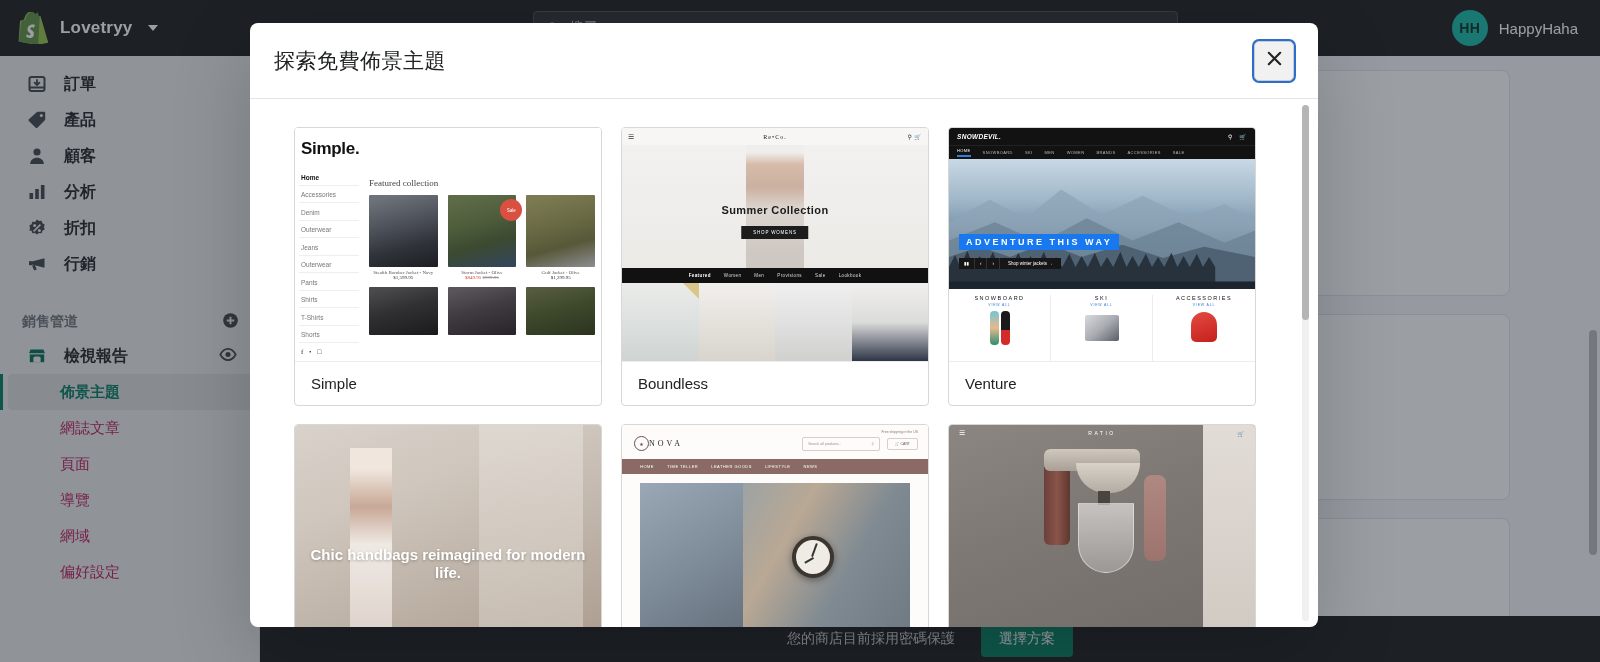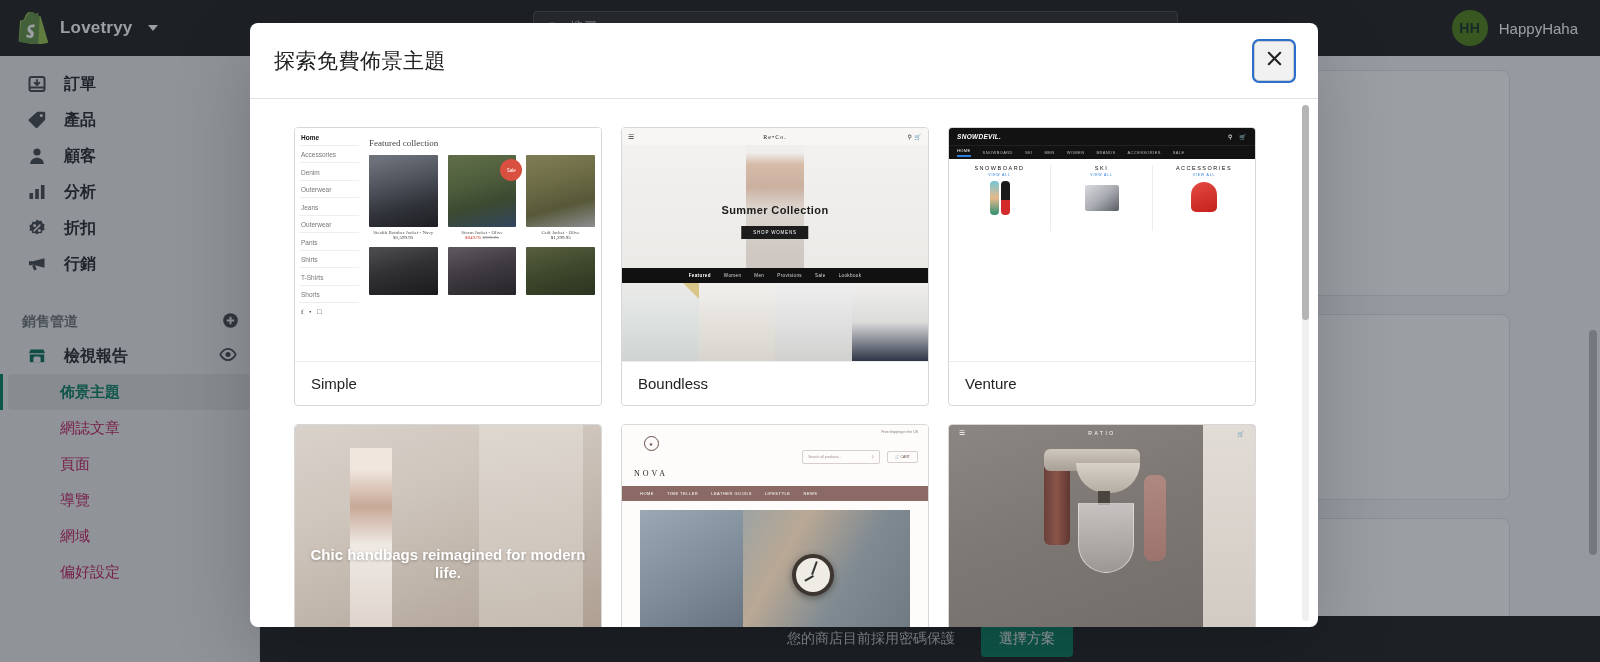--- a/index.html
+++ b/index.html
@@ -38,21 +38,21 @@
   .searchbox {
     width: 645px; height: 34px; background: #2b2b2b;
     border: 1px solid #4a4a4a; border-radius: 4px;
     display: flex; align-items: center; gap: 9px; padding: 0 12px;
   }
   .searchbox .ph { color: #b5b5b5; font-size: 14px; }
   .topbar-right {
     display: flex; align-items: center; gap: 11px; padding-right: 22px;
   }
   .avatar {
-    width: 36px; height: 36px; border-radius: 50%; background: #4d7c0f;
+    width: 36px; height: 36px; border-radius: 50%; background: #14b8a6;
     color: #0b2b1c; font-size: 14px; font-weight: bold;
     display: flex; align-items: center; justify-content: center;
     letter-spacing: .3px;
   }
   .username { color: #fff; font-size: 15px; }
 
   
   .sidebar {
     position: absolute; top: 56px; left: 0; width: 260px; bottom: 0;
     background: #ebebeb; border-right: 1px solid #dcdcdc;
@@ -279,21 +279,21 @@
     text-align:center; color:#fff; font-size:15px; font-weight:bold;
     line-height:1.18; font-family:"Liberation Sans",sans-serif;
     text-shadow:0 1px 3px rgba(0,0,0,.28); }
 
   
   .nv-wrap { height:100%; display:flex; flex-direction:column; background:#fdfcfb; }
   .nv-ship { text-align:right; font-size:3.5px; color:#8a7a76; padding:5px 10px 0 0;
     font-family:"Liberation Sans",sans-serif; }
   .nv-head { display:flex; align-items:center; justify-content:space-between;
     padding:2px 10px 8px 12px; }
-  .nv-brand { display:flex; align-items:center; gap:18px;flex-direction:column; }
+  .nv-brand { display:flex; align-items:center; gap:0; }
   .nv-mark { width:15px; height:15px; border-radius:50%; border:1px solid #6b4f4a;
     display:flex; align-items:center; justify-content:center; font-size:5px;
     color:#6b4f4a; }
   .nv-name { font-size:8px; letter-spacing:3px; color:#2d2622; }
   .nv-tools { display:flex; align-items:center; gap:7px; }
   .nv-search { width:78px; height:14px; border:1px solid #d8cfcb; border-radius:2px;
     display:flex; align-items:center; justify-content:space-between;
     padding:0 5px; font-size:3.5px; color:#9c8d88;
     font-family:"Liberation Sans",sans-serif; }
   .nv-cart { border:1px solid #d8cfcb; border-radius:2px; padding:3px 7px;
@@ -524,20 +524,21 @@
 
   <div class="modal-body">
     <div class="modal-scroll-track"></div>
     <div class="modal-scrollbar"></div>
 
     <div class="theme-grid">
 
       <div class="theme-card">
         <div class="theme-thumb">
           <div class="mini simple-wrap">
+            <div class="simple-logo">Simple.</div>
             <div class="simple-body">
               <div class="simple-nav">
                 <ul style="list-style:none;">
                   <li>Home</li>
                   <li>Accessories</li>
                   <li>Denim</li>
                   <li>Outerwear</li>
                   <li>Jeans</li>
                   <li>Outerwear</li>
                   <li>Pants</li>
@@ -631,20 +632,36 @@
             <div class="vt-nav">
               <span class="on">HOME</span>
               <span>SNOWBOARD</span>
               <span>SKI</span>
               <span>MEN</span>
               <span>WOMEN</span>
               <span>BRANDS</span>
               <span>ACCESSORIES</span>
               <span>SALE</span>
             </div>
+            <div class="vt-hero">
+              <svg class="vt-mtn" viewBox="0 0 300 150" preserveAspectRatio="none">
+                <path d="M0 62 L40 40 L75 58 L110 30 L150 55 L190 36 L235 58 L270 44 L300 60 L300 150 L0 150Z" fill="#8da4b6" opacity=".75"></path>
+                <path d="M0 80 L45 62 L90 82 L135 58 L180 80 L225 62 L270 82 L300 70 L300 150 L0 150Z" fill="#6d8396" opacity=".8"></path>
+                <path d="M0 96 L30 86 L60 96 L95 82 L130 96 L170 84 L210 97 L250 86 L300 96 L300 150 L0 150Z" fill="#4f6273"></path>
+                <path d="M0 106 l6 -12 l5 12 l7 -16 l6 16 l6 -11 l6 11 l7 -15 l6 15 l6 -10 l6 10 l7 -14 l6 14 l6 -11 l6 11 l7 -15 l6 15 l6 -10 l6 10 l7 -13 l6 13 l6 -11 l6 11 l7 -14 l6 14 l6 -10 l6 10 l7 -15 l6 15 l6 -11 l6 11 l7 -13 l6 13 l6 -10 l6 10 l7 -14 l6 14 l6 -11 l6 11 l7 -13 l6 13 l6 -10 l6 10 V150 H0Z" fill="#27323c"></path>
+                <path d="M0 120 h300 V150 H0Z" fill="#1c252e"></path>
+              </svg>
+              <div class="vt-banner">ADVENTURE THIS WAY</div>
+              <div class="vt-ctrl">
+                <i>▮▮</i>
+                <i>‹</i>
+                <i>›</i>
+                <b>Shop winter jackets →</b>
+              </div>
+            </div>
             <div class="vt-cats">
               <div class="vt-cat">
                 <div class="ct">SNOWBOARD</div>
                 <div class="va">VIEW ALL</div>
                 <div style="margin-top:4px;display:flex;justify-content:center;gap:2px;">
                   <div style="width:9px;height:34px;border-radius:4px;background:linear-gradient(180deg,#73c6d8,#e8b98a,#2a8f72);"></div>
                   <div style="width:9px;height:34px;border-radius:4px;background:linear-gradient(180deg,#1a1a1a 55%,#d32b2b 55%);"></div>
                 </div>
               </div>
               <div class="vt-cat">

